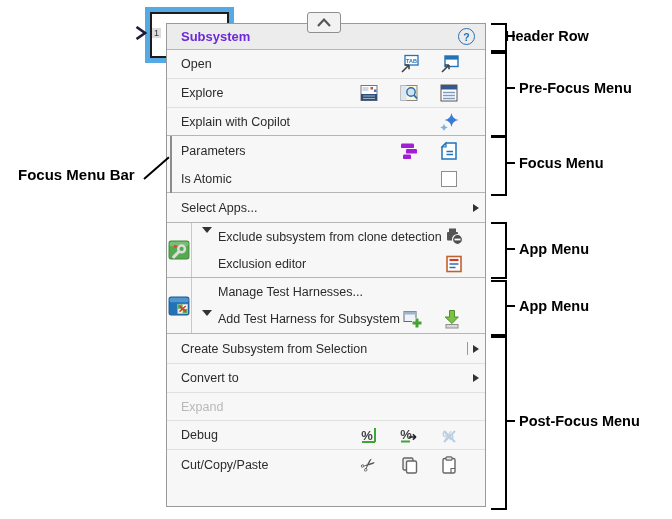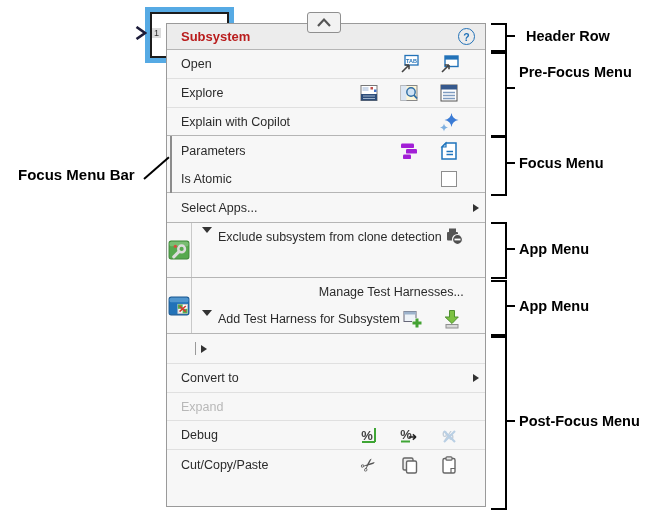--- a/index.html
+++ b/index.html
@@ -11,21 +11,21 @@
   .blk-body{position:absolute;left:5px;top:5px;width:79px;height:46px;background:#fff;border:2px solid #1c1c1c;box-sizing:border-box;}
   .blk-port{position:absolute;left:135px;top:26px;z-index:1;}
   .blk-portnum{position:absolute;left:152px;top:28px;z-index:1;font-size:9px;color:#333;background:#dcdcdc;padding:0 2px;}
 
   
   .menu{position:absolute;left:166px;top:23px;width:320px;height:484px;background:#f7f7f7;
         border:1px solid #9a9a9a;box-sizing:border-box;z-index:2;font-size:12.5px;color:#2b2b2b;}
   .collapse-btn{position:absolute;left:140px;top:-12px;width:32px;height:19px;background:#f2f2f2;
         border:1px solid #8f8f8f;border-radius:3px;display:flex;align-items:center;justify-content:center;z-index:3;}
   .hdr{height:26px;display:flex;align-items:center;padding:0 10px 0 14px;background:#ececec;border-bottom:1px solid #b5b5b5;box-sizing:border-box;}
-  .hdr .ttl{flex:1;font-weight:bold;font-size:13px;color:#b91c1c;}
+  .hdr .ttl{flex:1;font-weight:bold;font-size:13px;color:#6d28d9;}
   .qmark{width:15px;height:15px;border:1.5px solid #2272b8;border-radius:50%;color:#2272b8;font-weight:bold;
          font-size:10.5px;display:flex;align-items:center;justify-content:center;}
   .row{display:flex;align-items:center;padding:0 6px 0 14px;background:#f7f7f7;
        border-bottom:1px solid #e0e0e0;box-sizing:border-box;}
   .row.nosep{border-bottom:none;}
   .row.sec{border-bottom:1px solid #b5b5b5;align-items:center;}
   .lbl{flex:1;white-space:nowrap;overflow:hidden;}
   .lbl.dis{color:#b8b8b8;}
   .icons{display:flex;gap:16px;align-items:center;}
   .islot{width:24px;height:24px;display:flex;align-items:center;justify-content:center;}
@@ -33,21 +33,21 @@
   .subarrow{width:0;height:0;border-left:6px solid #333;border-top:4.5px solid transparent;border-bottom:4.5px solid transparent;}
   .splitbar{width:1px;height:13px;background:#9a9a9a;}
   .checkbox{width:14px;height:14px;background:#fff;border:1px solid #8d8d8d;}
   
   .focuswrap{position:relative;}
   .focusbar{position:absolute;left:3px;top:0;bottom:0;width:1.5px;background:#8c8c8c;z-index:4;}
   
   .appmenu{display:flex;background:#f7f7f7;border-bottom:1px solid #b5b5b5;box-sizing:border-box;}
   .appcol{width:33px;border-right:1px solid #c9c9c9;display:flex;align-items:center;justify-content:center;box-sizing:border-box;}
   .approws{flex:1;display:flex;flex-direction:column;}
-  .approw{display:flex;align-items:center;height:28px;padding:0 6px 0 10px;box-sizing:border-box;text-align:right;}
+  .approw{display:flex;align-items:center;height:28px;padding:0 6px 0 10px;box-sizing:border-box;}
   .tri{width:0;height:0;border-left:5px solid transparent;border-right:5px solid transparent;border-top:6px solid #333;
        align-self:flex-start;margin-top:4px;margin-right:6px;flex:0 0 auto;}
   .trisp{width:16px;flex:0 0 auto;}
   .glyph{font-size:18px;color:#555;line-height:1;}
   .glyph.cut{display:inline-block;transform:rotate(-40deg);}
 
   
   .bracket{position:absolute;border:2px solid #000;border-left:none;width:14px;z-index:5;}
   .tick{position:absolute;width:9px;height:2px;background:#000;z-index:5;}
   .ann{position:absolute;font-weight:bold;font-size:14.5px;color:#000;white-space:nowrap;z-index:5;}
@@ -202,20 +202,34 @@
         <div class="approw">
           <span class="tri"></span>
           <span class="lbl">Exclude subsystem from clone detection</span>
           <span class="icons">
             <span class="islot">
               <svg width="22" height="22" viewBox="0 0 22 22">
                 <rect x="6" y="2.5" width="7" height="3.5" fill="#555"></rect>
                 <rect x="4" y="6" width="11" height="8.5" rx="1" fill="#555"></rect>
                 <circle cx="14.5" cy="13.5" r="5" fill="#4f4f4f" stroke="#f7f7f7" stroke-width="1.2"></circle>
                 <rect x="11.5" y="12.6" width="6" height="1.8" fill="#fff"></rect>
+              </svg>
+            </span>
+          </span>
+          <span class="azone"></span>
+        </div>
+        <div class="approw">
+          <span class="trisp"></span>
+          <span class="lbl">Exclusion editor</span>
+          <span class="icons">
+            <span class="islot">
+              <svg width="22" height="22" viewBox="0 0 22 22">
+                <rect x="4" y="3.5" width="14" height="15" fill="#fff" stroke="#c0622b" stroke-width="1.6"></rect>
+                <path d="M6.5 7 H15.5" stroke="#d03b2f" stroke-width="2.2"></path>
+                <path d="M6.5 11 H15.5 M6.5 14.5 H12.5" stroke="#3a67b8" stroke-width="1.5"></path>
               </svg>
             </span>
           </span>
           <span class="azone"></span>
         </div>
       </div>
     </div>
 
     <div class="appmenu" style="height:56px">
       <div class="appcol">
@@ -252,20 +266,21 @@
                 <rect x="5" y="16.5" width="12" height="3.5" fill="#d8d8d8" stroke="#909090"></rect>
               </svg>
             </span>
           </span>
           <span class="azone"></span>
         </div>
       </div>
     </div>
 
     <div class="row" style="height:30px">
+      <span class="lbl">Create Subsystem from Selection</span>
       <span class="azone" style="width:26px">
         <span class="splitbar"></span>
         <span class="subarrow"></span>
       </span>
     </div>
     <div class="row" style="height:29px">
       <span class="lbl">Convert to</span>
       <span class="azone">
           <span class="subarrow"></span>
         </span>
@@ -318,25 +333,25 @@
             <path d="M13 19 V14.5 H17" fill="none" stroke="#666" stroke-width="1.2"></path>
           </svg>
         </span>
       </span>
       <span class="azone"></span>
     </div>
   </div>
 
   <div class="bracket" style="left:491px;top:23px;height:25px"></div>
   <div class="tick" style="left:506px;top:35px"></div>
-  <div class="ann" style="left:526px;top:28px">Header Row</div>
+  <div class="ann" style="left:505px;top:28px">Header Row</div>
 
   <div class="bracket" style="left:491px;top:52px;height:81px"></div>
   <div class="tick" style="left:506px;top:87px"></div>
-  <div class="ann" style="left:519px;top:64px">Pre-Focus Menu</div>
+  <div class="ann" style="left:519px;top:80px">Pre-Focus Menu</div>
 
   <div class="bracket" style="left:491px;top:136px;height:56px"></div>
   <div class="tick" style="left:506px;top:162px"></div>
   <div class="ann" style="left:519px;top:155px">Focus Menu</div>
 
   <div class="bracket" style="left:491px;top:222px;height:53px"></div>
   <div class="tick" style="left:506px;top:248px"></div>
   <div class="ann" style="left:519px;top:241px">App Menu</div>
 
   <div class="bracket" style="left:491px;top:280px;height:52px"></div>

